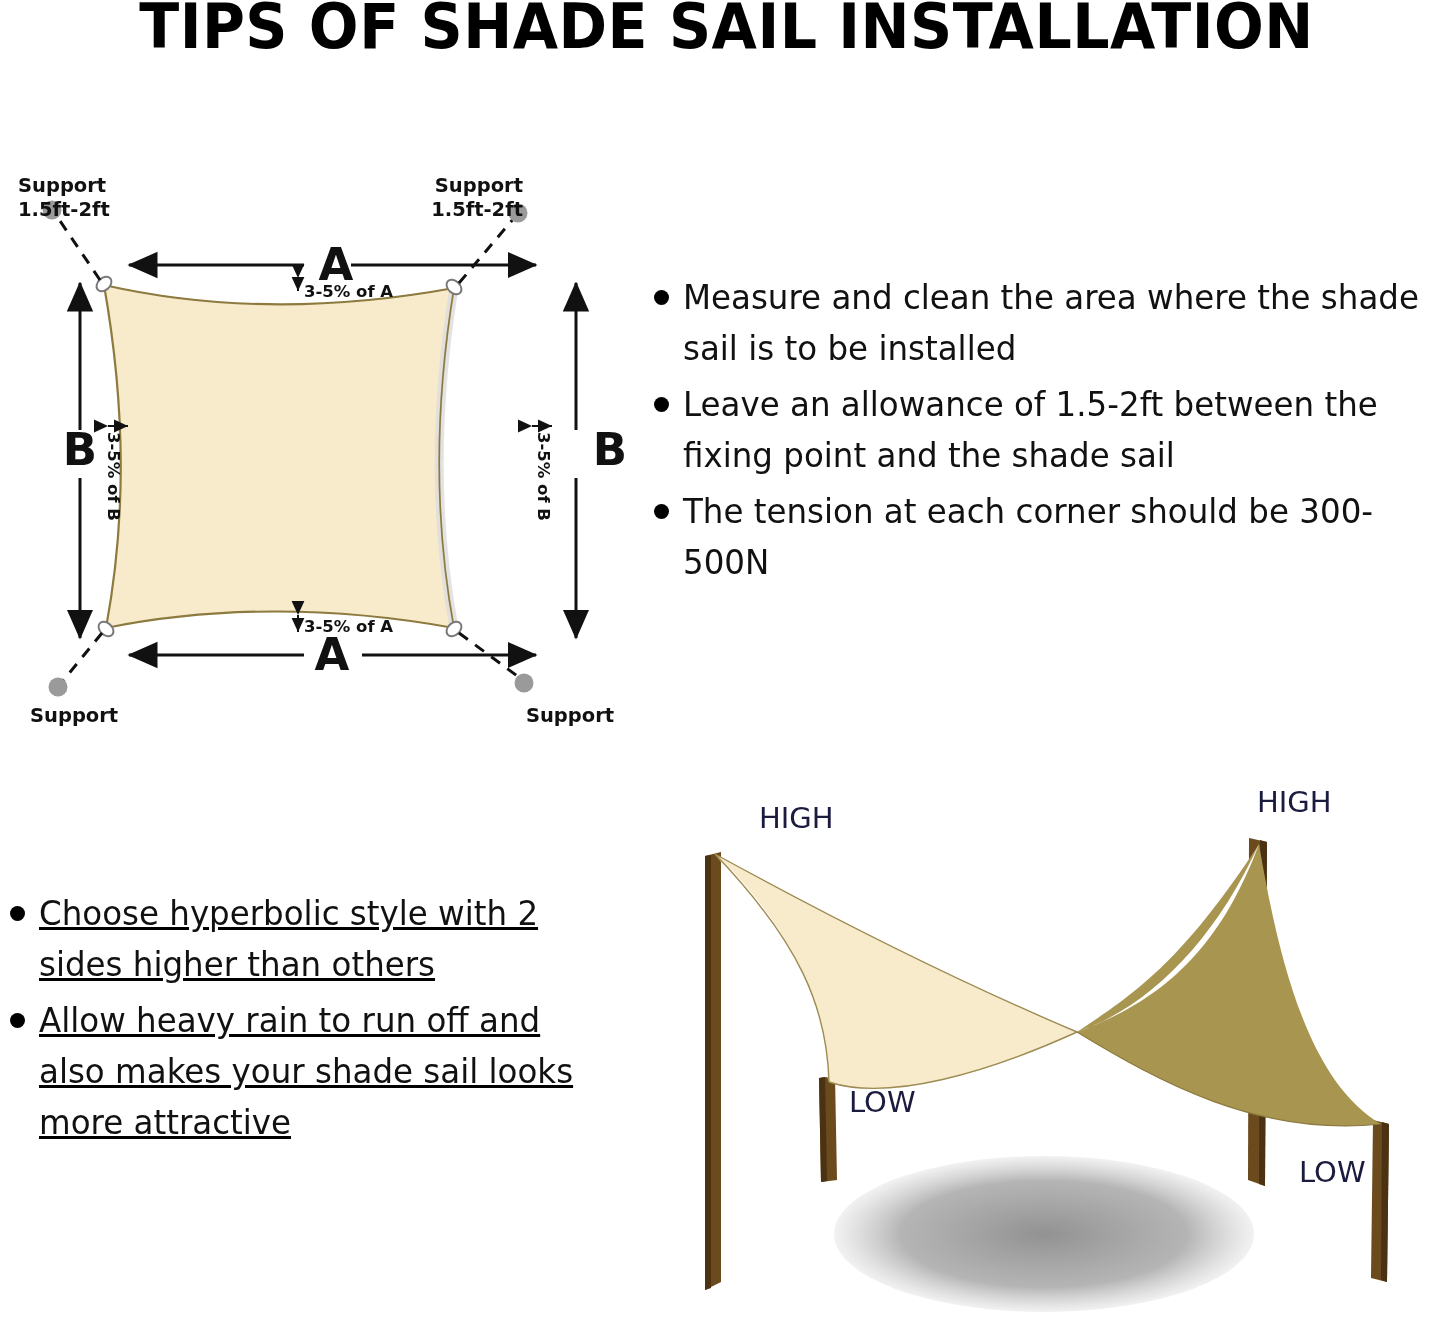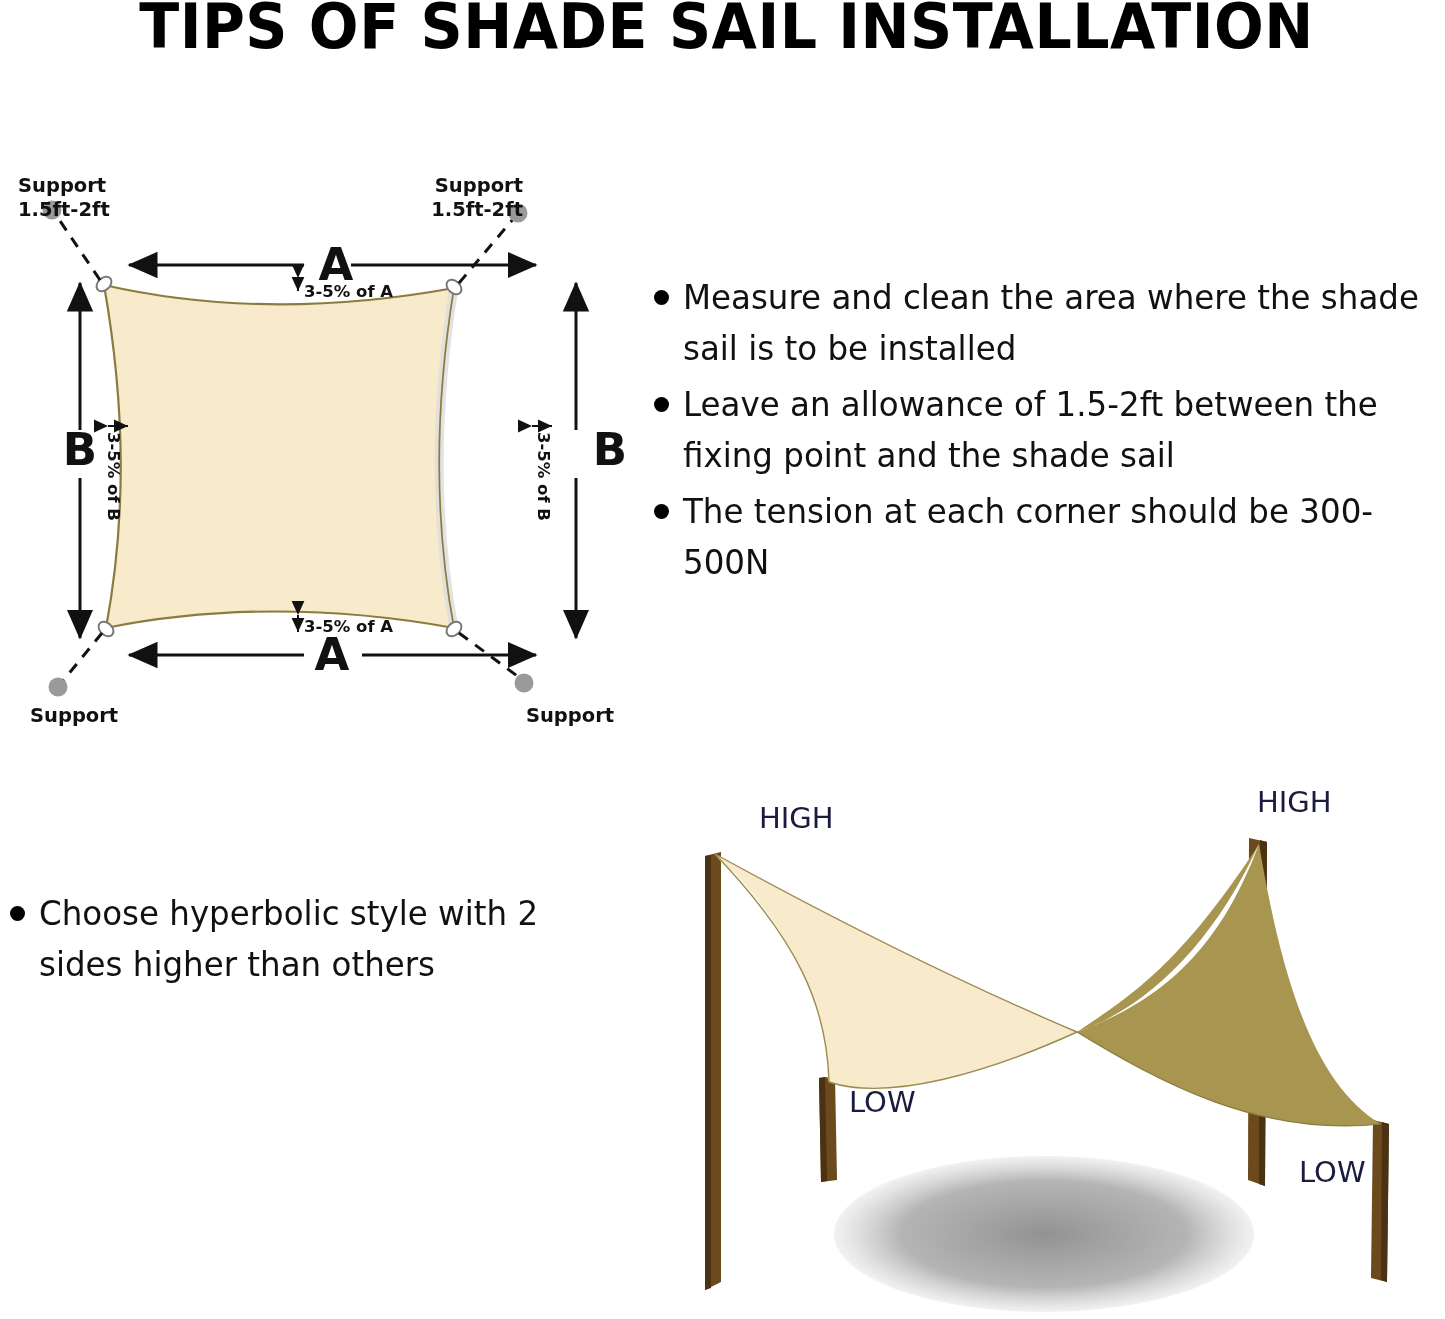--- a/index.html
+++ b/index.html
@@ -41,21 +41,21 @@
     color:#111;
     transform:scaleX(0.97);
     transform-origin:0 0;
   }
 
   #list-top{left:650px;top:272px;width:800px;}
   #list-top .bl-item{margin-bottom:5px;}
   #list-top .bl-dot{margin-top:18px;}
 
   #list-bottom{left:6px;top:888px;width:610px;}
-  #list-bottom .bl-item{margin-bottom:5px;}
+  #list-bottom .bl-item{margin-bottom:5px;text-decoration:underline;}
   #list-bottom .bl-dot{margin-top:18px;}
 
   
   #diagram-top{position:absolute;left:0px;top:160px;width:650px;height:570px;}
   #diagram-bottom{position:absolute;left:655px;top:782px;width:790px;height:537px;}
 
   .lbl{
     font-family:"DejaVu Sans","Liberation Sans",sans-serif;
     fill:#111;
   }
@@ -186,20 +186,24 @@
       <span class="bl-dot"></span>
       <span class="bl-text">The tension at each corner should be 300-500N</span>
     </div>
   </div>
 
   <div id="list-bottom" class="bullet-list">
     <div class="bl-item">
       <span class="bl-dot"></span>
       <span class="bl-text">Choose hyperbolic style with 2 sides higher than others</span>
     </div>
+    <div class="bl-item">
+      <span class="bl-dot"></span>
+      <span class="bl-text">Allow heavy rain to run off and also makes your shade sail looks more attractive</span>
+    </div>
   </div>
 
   <svg id="diagram-bottom" viewBox="0 0 790 537">
     <defs>
       <radialGradient id="shadowGrad" cx="50%" cy="50%" r="55%">
         <stop offset="0%" stop-color="#8C8C8C" stop-opacity="0.95"></stop>
         <stop offset="62%" stop-color="#9C9C9C" stop-opacity="0.75"></stop>
         <stop offset="100%" stop-color="#BDBDBD" stop-opacity="0"></stop>
       </radialGradient>
     </defs>

